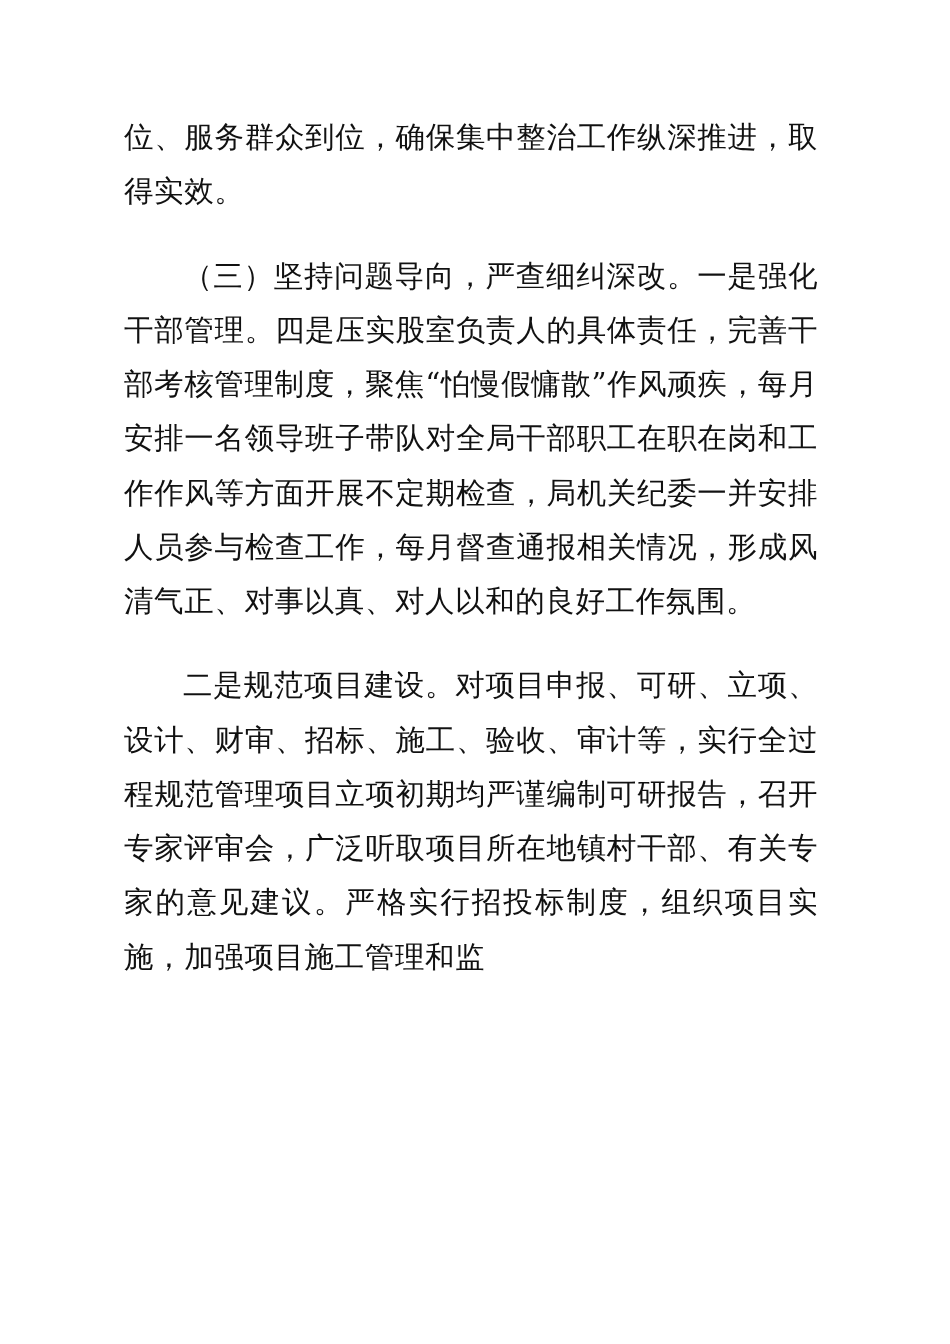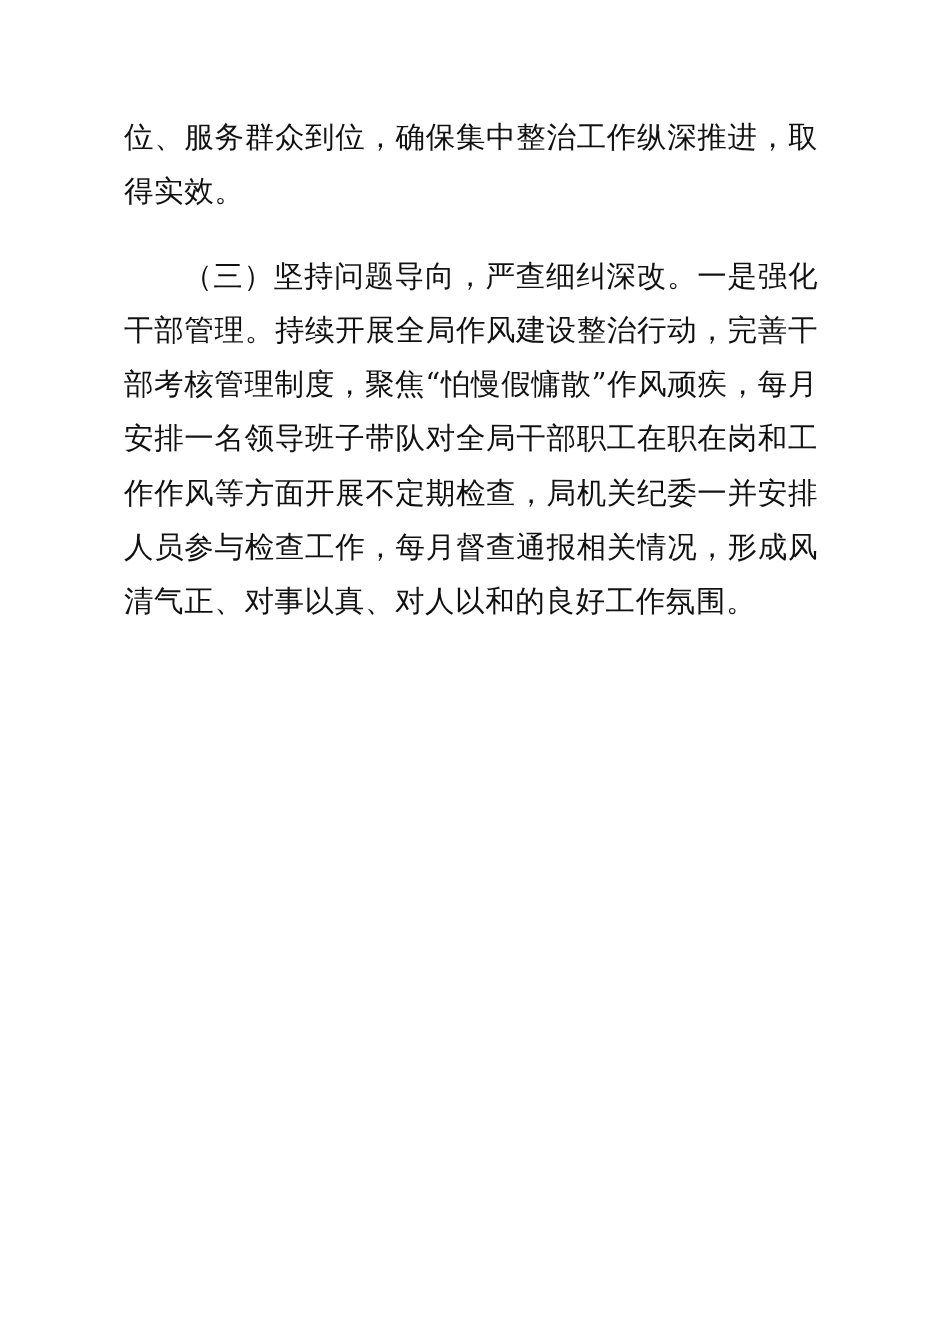--- a/index.html
+++ b/index.html
@@ -37,15 +37,16 @@
   .para.continuation {
     text-indent: 0;
   }
 </style>
 </head>
 <body>
 
 <div class="page">
   <div class="doc-body">
     <p class="para continuation">位、服务群众到位，确保集中整治工作纵深推进，取得实效。</p>
-    <p class="para">（三）坚持问题导向，严查细纠深改。一是强化干部管理。持续开展全局作风建设整治行动，完善干部考核管理制度，聚焦“怕慢假慵散”作风顽疾，每月安排一名领导班子带队对全局干部职工在职在岗和工作作风等方面开展不定期检查，局机关纪委一并安排人员参与检查工作，每月督查通报相关情况，形成风清气正、对事以真、对人以和的良好工作氛围。</p>
+    <p class="para">（三）坚持问题导向，严查细纠深改。一是强化干部管理。四是压实股室负责人的具体责任，完善干部考核管理制度，聚焦“怕慢假慵散”作风顽疾，每月安排一名领导班子带队对全局干部职工在职在岗和工作作风等方面开展不定期检查，局机关纪委一并安排人员参与检查工作，每月督查通报相关情况，形成风清气正、对事以真、对人以和的良好工作氛围。</p>
+    <p class="para">二是规范项目建设。对项目申报、可研、立项、设计、财审、招标、施工、验收、审计等，实行全过程规范管理项目立项初期均严谨编制可研报告，召开专家评审会，广泛听取项目所在地镇村干部、有关专家的意见建议。严格实行招投标制度，组织项目实施，加强项目施工管理和监</p>
   </div>
 </div>
 
 </body></html>

